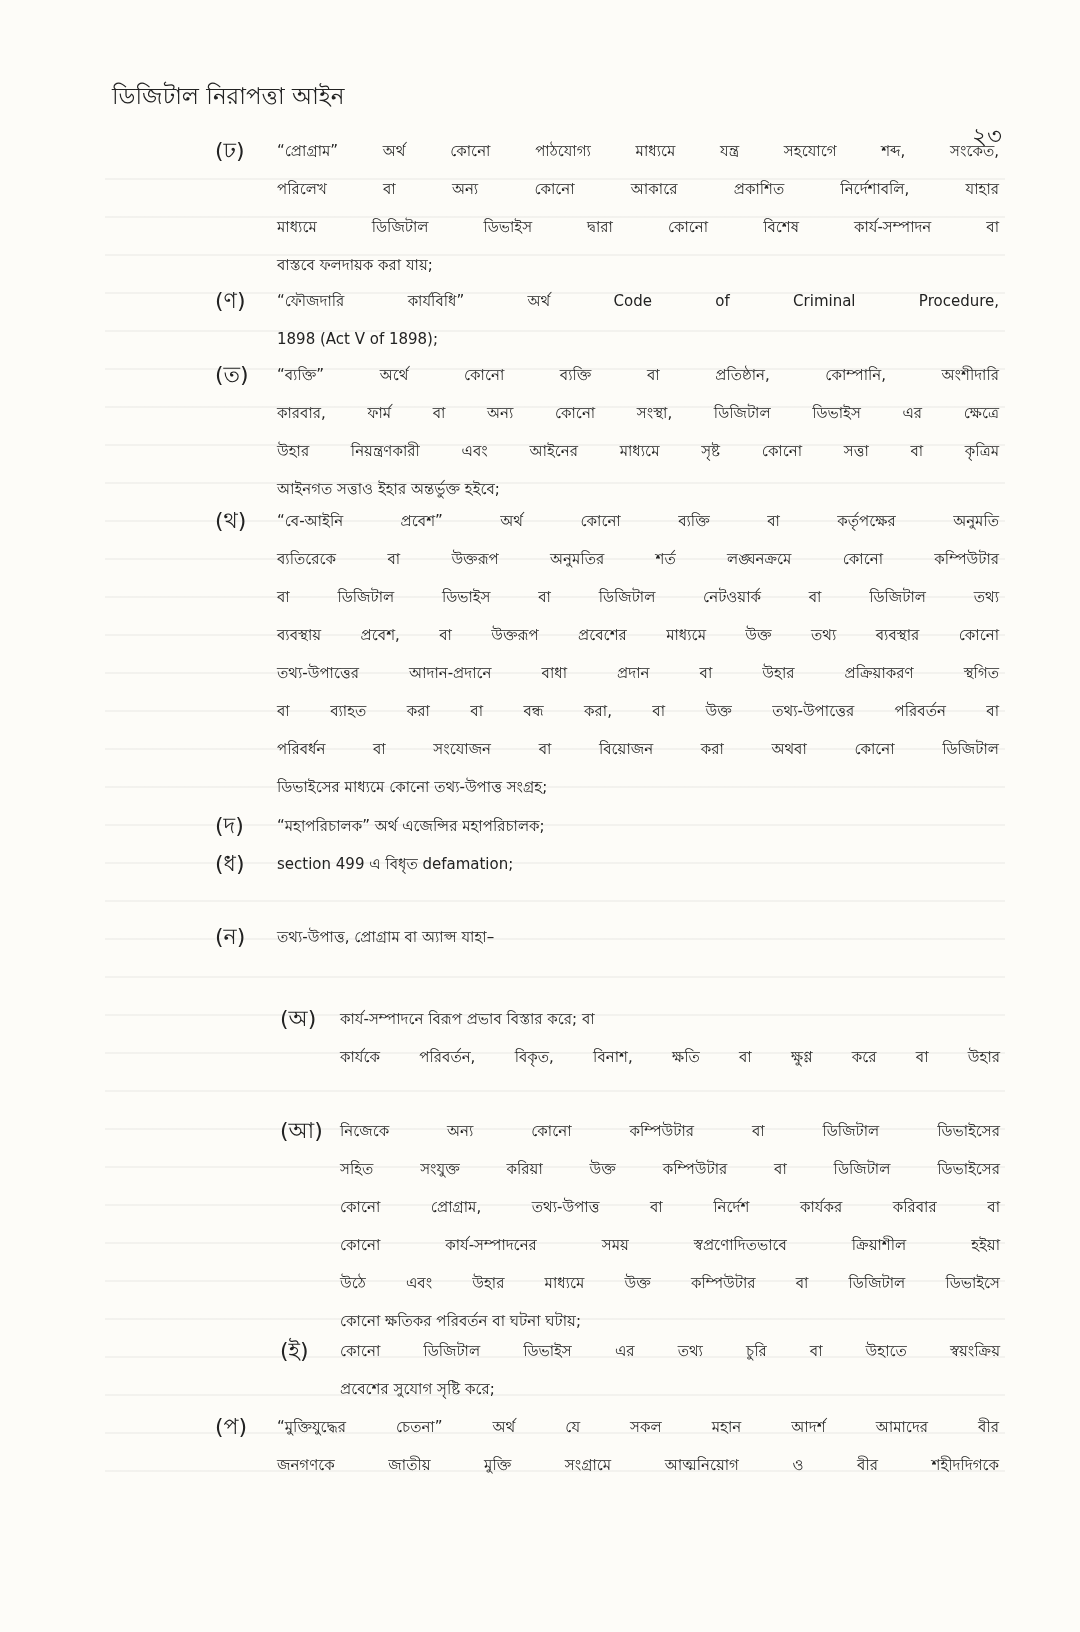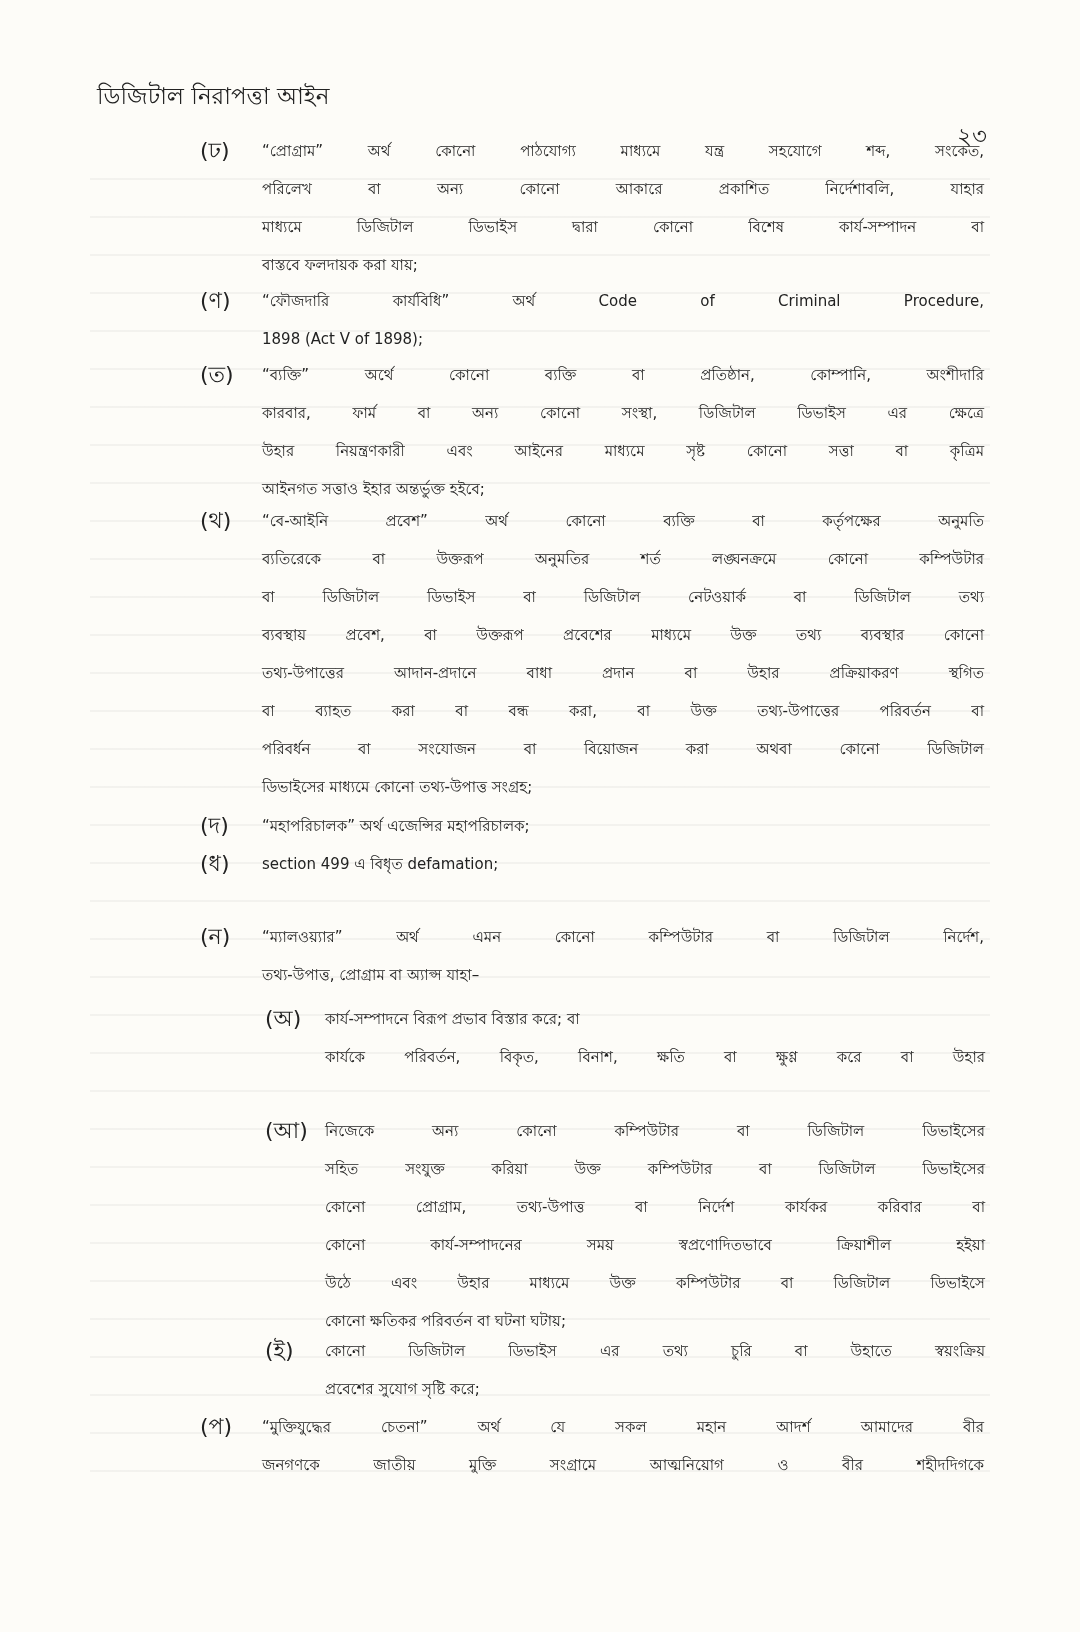--- a/index.html
+++ b/index.html
@@ -3,21 +3,21 @@
 <meta charset="utf-8">
 <style>
   html, body { margin:0; padding:0; }
   body {
     width:1080px; height:1632px; overflow:hidden;
     background:#fdfcf8;
     font-family: "DejaVu Sans", sans-serif;
     color:#222;
     position:relative;
   }
-  .page { position:absolute; left:0; top:0; width:862px; height:1632px; }
+  .page { position:absolute; left:15px; top:0; width:862px; height:1632px; }
   .header {
     position:absolute; left:97px; top:78px; width:890px; height:40px;
     font-size:23px;
   }
   .header .title { position:absolute; left:0; top:0; }
   .header .pno { position:absolute; right:0; top:0;margin-top:40px; }
   .item { position:absolute; left:200px; width:780px; }
   .item .label { position:absolute; left:0; top:0; font-size:22px; }
   .item .body { position:absolute; left:62px; width:722px; }
   .line {
@@ -97,21 +97,20 @@
   <div class="item" style="top:845px;">
     <span class="label" style="line-height:38px;">(ধ)</span>
     <div class="body">
       <span class="line last">section 499 এ বিধৃত defamation;</span>
     </div>
   </div>
 
   <div class="item" style="top:918px;">
     <span class="label" style="line-height:38px;">(ন)</span>
     <div class="body">
-      <span class="line">“ম্যালওয়্যার” অর্থ এমন কোনো কম্পিউটার বা ডিজিটাল নির্দেশ,</span>
       <span class="line last">তথ্য-উপাত্ত, প্রোগ্রাম বা অ্যাপ্স যাহা–</span>
     </div>
   </div>
 
   <div class="sub" style="top:1000px;">
     <span class="label" style="line-height:38px;">(অ)</span>
     <div class="body">
       <span class="line last">কার্য-সম্পাদনে বিরূপ প্রভাব বিস্তার করে; বা</span>
       <span class="line">কার্যকে পরিবর্তন, বিকৃত, বিনাশ, ক্ষতি বা ক্ষুণ্ণ করে বা উহার</span>
     </div>

